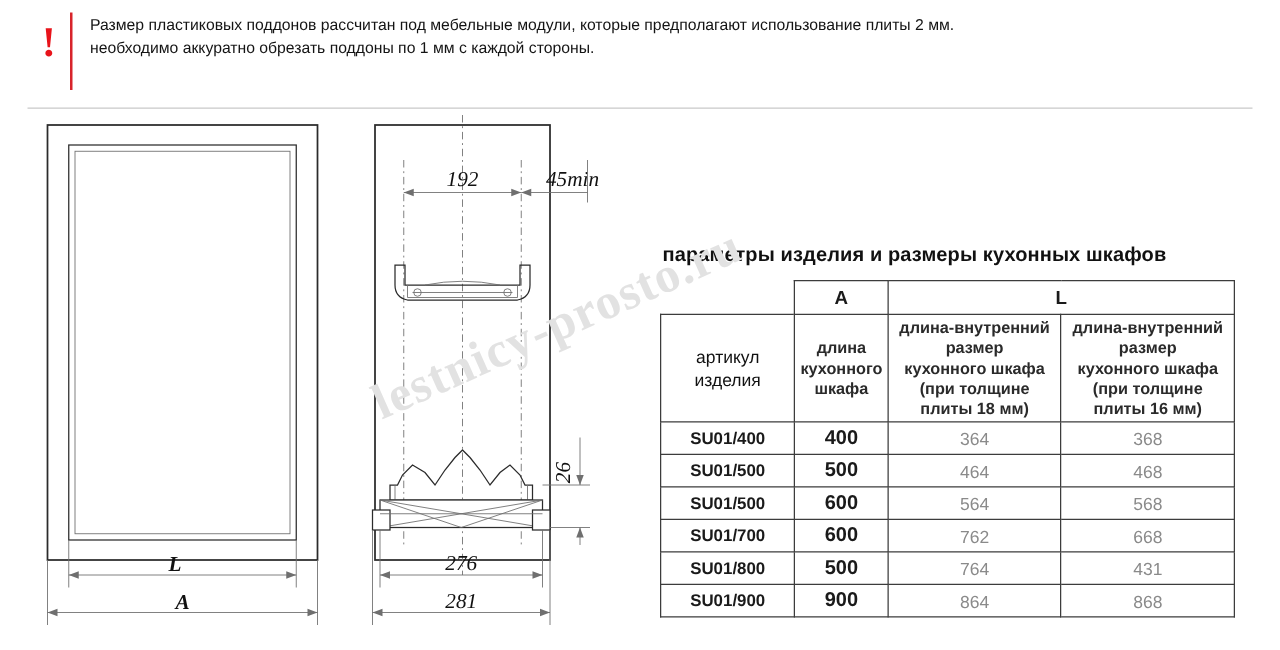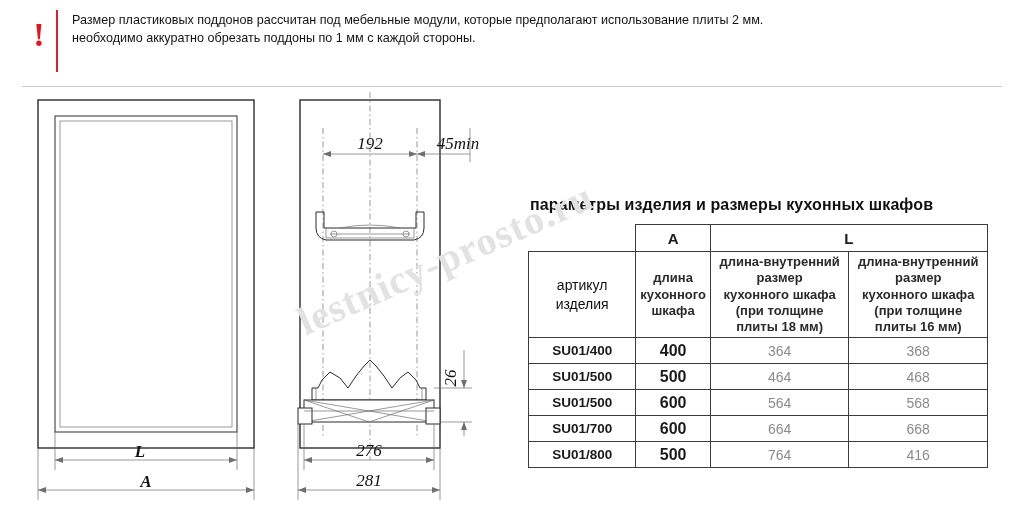--- a/index.html
+++ b/index.html
@@ -243,26 +243,32 @@
         </tr>
         <tr>
           <td class="cell-art">SU01/500</td>
           <td class="cell-a">600</td>
           <td class="cell-l">564</td>
           <td class="cell-l">568</td>
         </tr>
         <tr>
           <td class="cell-art">SU01/700</td>
           <td class="cell-a">600</td>
-          <td class="cell-l">664</td>
+          <td class="cell-l">762</td>
           <td class="cell-l">668</td>
         </tr>
         <tr>
           <td class="cell-art">SU01/800</td>
           <td class="cell-a">500</td>
           <td class="cell-l">764</td>
-          <td class="cell-l">416</td>
+          <td class="cell-l">431</td>
+        </tr>
+        <tr>
+          <td class="cell-art">SU01/900</td>
+          <td class="cell-a">900</td>
+          <td class="cell-l">864</td>
+          <td class="cell-l">868</td>
         </tr>
       </tbody>
     </table>
   </div>
 
 </div>
 
 </body></html>

